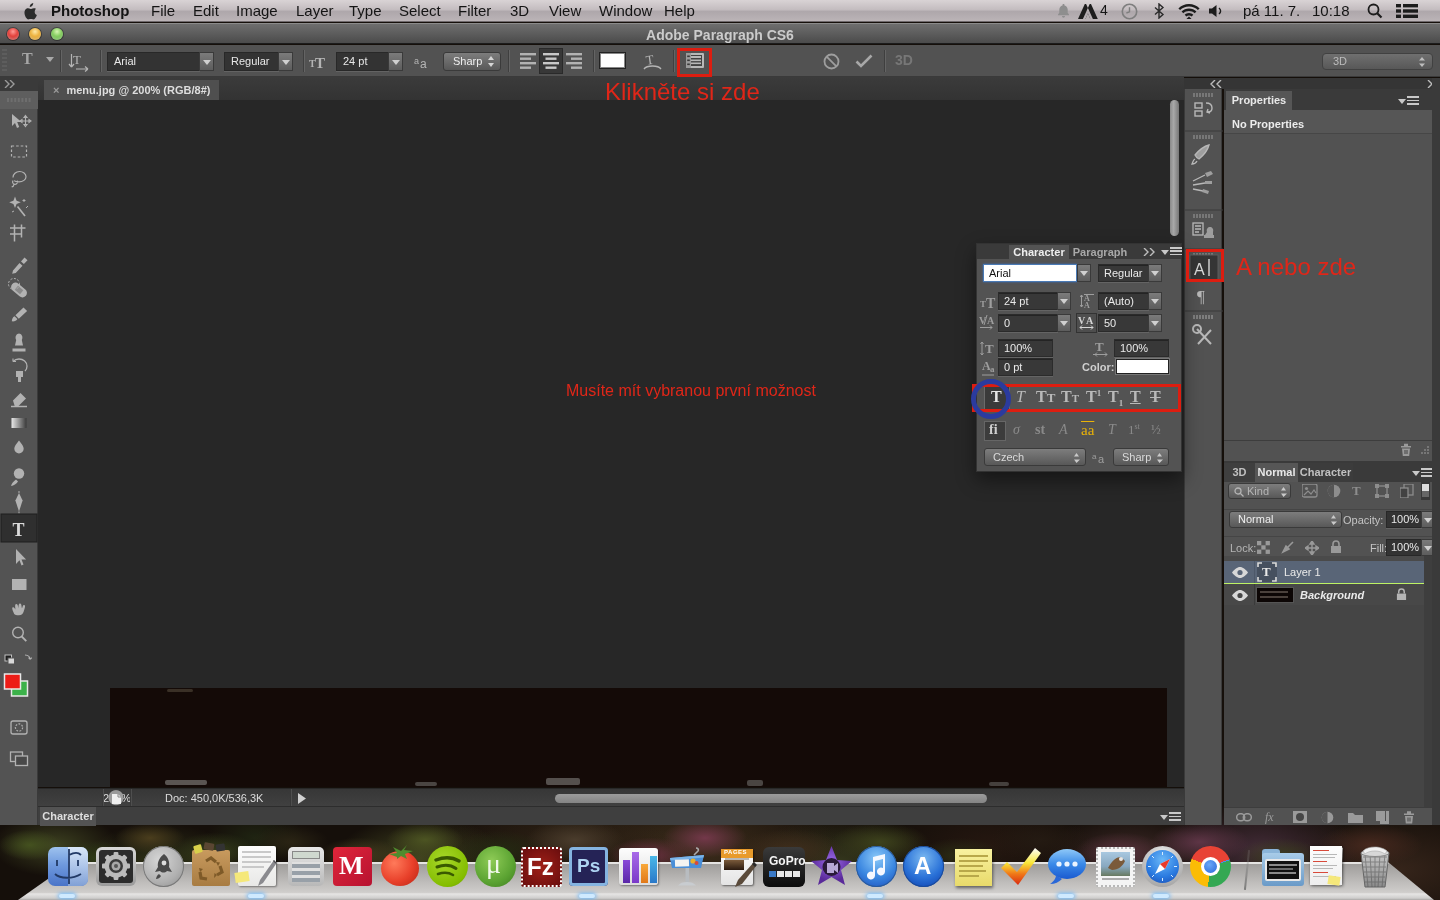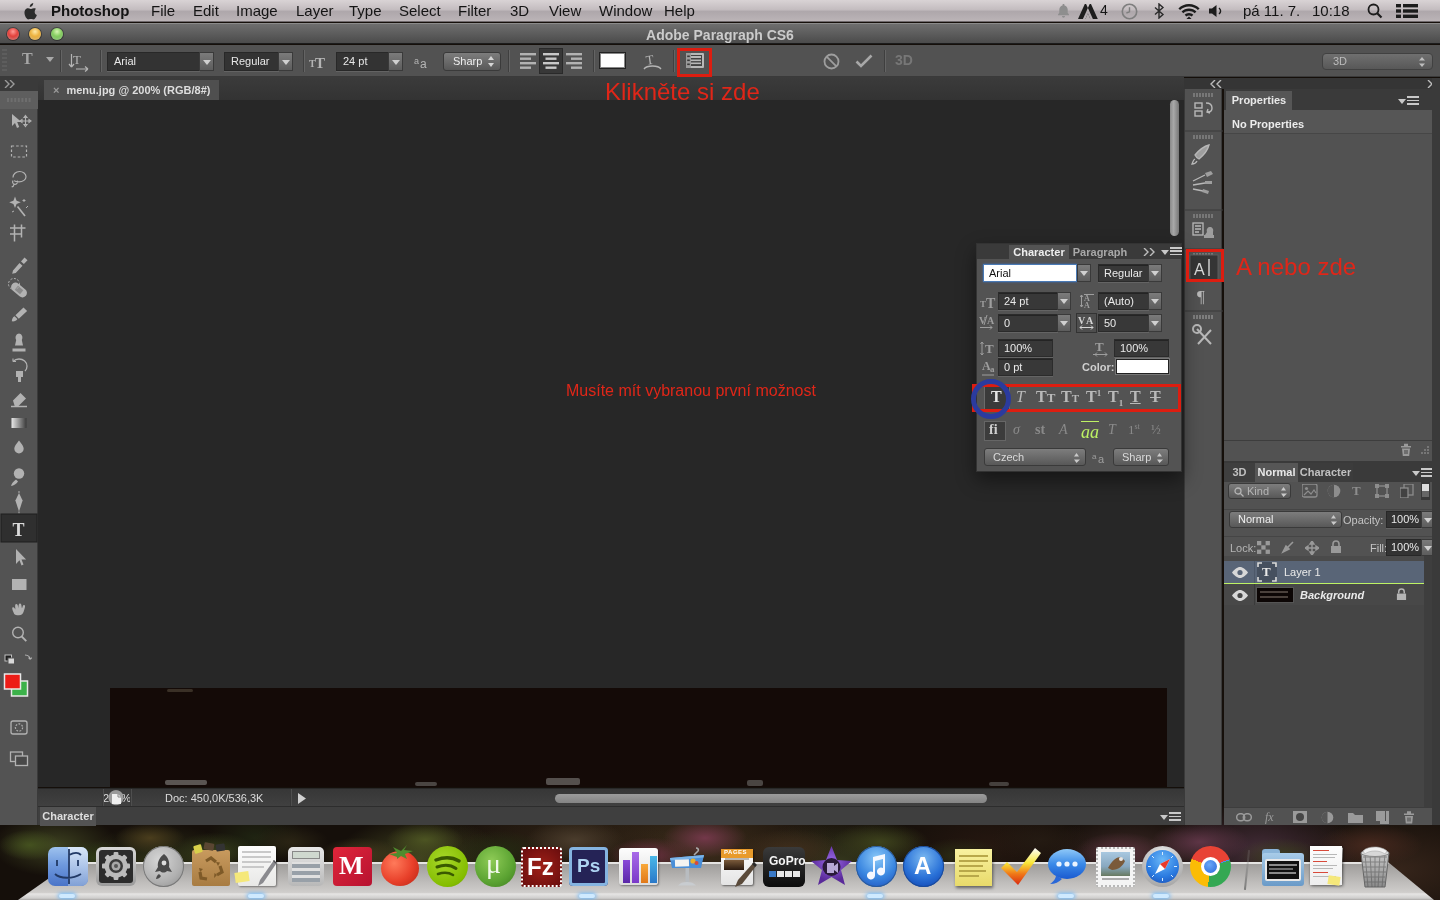--- a/index.html
+++ b/index.html
@@ -762,21 +762,21 @@
   <span class="abs" style="left:109px;top:144px;color:#b9b9b9;font-size:16px;font-weight:bold;font-family:'Liberation Serif',serif;">T<sup style="font-size:9px;">1</sup></span>
   <span class="abs" style="left:131px;top:144px;color:#b9b9b9;font-size:16px;font-weight:bold;font-family:'Liberation Serif',serif;">T<sub style="font-size:9px;">1</sub></span>
   <span class="abs" style="left:153px;top:144px;color:#b9b9b9;font-size:16px;font-weight:bold;font-family:'Liberation Serif',serif;text-decoration:underline;">T</span>
   <span class="abs" style="left:173px;top:144px;color:#b9b9b9;font-size:16px;font-weight:bold;font-family:'Liberation Serif',serif;text-decoration:line-through;">T</span>
 
   <div class="abs" style="left:7px;top:177px;width:22px;height:20px;background:#3c3c3c;border:1px solid #666;"></div>
   <span class="abs" style="left:12px;top:178px;color:#cfcfcf;font-size:14px;font-weight:bold;font-family:'Liberation Serif',serif;">fi</span>
   <span class="abs" style="left:36px;top:178px;color:#8a8a8a;font-size:14px;font-style:italic;font-family:'Liberation Serif',serif;">σ</span>
   <span class="abs" style="left:58px;top:178px;color:#8a8a8a;font-size:14px;font-weight:bold;font-family:'Liberation Serif',serif;">st</span>
   <span class="abs" style="left:82px;top:178px;color:#8a8a8a;font-size:14px;font-style:italic;font-family:'Liberation Serif',serif;">A</span>
-  <span class="abs" style="left:104px;top:178px;color:#bef264;font-size:18px;font-style:italic;font-family:'Liberation Serif',serif;text-decoration:overline;">aa</span>
+  <span class="abs" style="left:104px;top:178px;color:#eab308;font-size:15px;font-family:'Liberation Serif',serif;text-decoration:overline;">aa</span>
   <span class="abs" style="left:131px;top:178px;color:#8a8a8a;font-size:14px;font-style:italic;font-family:'Liberation Serif',serif;">T</span>
   <span class="abs" style="left:151px;top:178px;color:#8a8a8a;font-size:13px;font-family:'Liberation Serif',serif;">1<sup style="font-size:8px;">st</sup></span>
   <span class="abs" style="left:174px;top:178px;color:#8a8a8a;font-size:13px;font-family:'Liberation Serif',serif;">½</span>
 
   <div class="stepbtn" style="left:7px;top:204px;width:102px;height:18px;line-height:16px;padding-left:8px;color:#dadada;">Czech
     <svg class="abs" style="left:88px;top:4px" width="7" height="10">
           <path d="M3.5 0 6 3.5H1zM3.5 10 1 6.5h6z" fill="#c9c9c9"></path>
         </svg>
   </div>
   <svg class="abs" style="left:115px;top:207px" width="16" height="13" viewBox="0 0 16 13">

